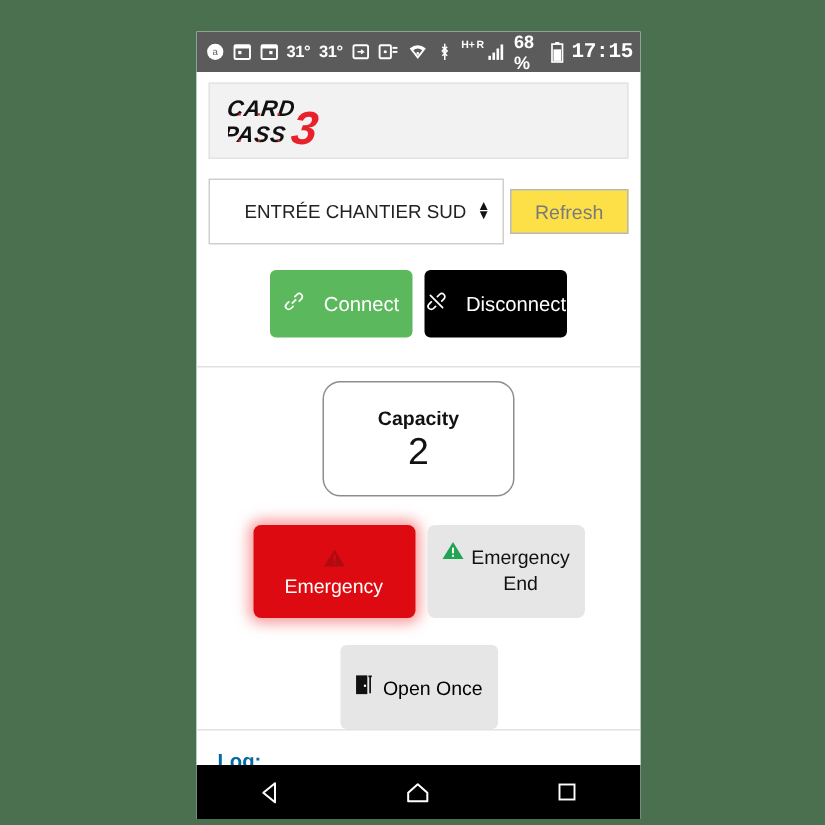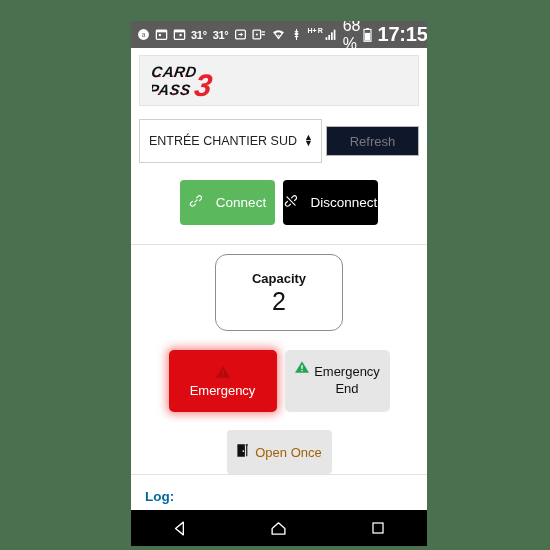--- a/index.html
+++ b/index.html
@@ -39,22 +39,22 @@
     margin-right: 5px;
     flex: none;
   }
   #statusbar .spacer { flex: 1 1 auto; }
   .sb-temp {
     font-size: 11px;
     font-weight: bold;
     letter-spacing: -0.3px;
     margin-right: 6px;
   }
-  .sb-pct { font-size: 16px; font-weight: normal; margin-right: 3px; }
-  .sb-clock { font-size: 20px; font-weight: bold; letter-spacing: -0.2px; }
+  .sb-pct { font-size: 12px; font-weight: bold; margin-right: 3px; }
+  .sb-clock { font-size: 14px; font-weight: bold; letter-spacing: -0.2px; font-family: Liberation Mono, monospace; }
   .sb-hr { font-size: 7px; font-weight: bold; margin-right: 1px; line-height: 1; align-self: flex-start; margin-top: 6px;}
 
   
   #appbody {
     flex: 1 1 auto;
     background: #ffffff;
     overflow: hidden;
     display: flex;
     flex-direction: column;
   }
@@ -80,39 +80,39 @@
     flex: none;
   }
   #select {
     flex: 0 0 auto;
     height: 44px;
     min-width: 160px;
     border: 1px solid #cfcfcf;
     background: #ffffff;
     display: flex;
     align-items: center;
-    padding: 0 8px 0 9px;
+    padding: 0 8px 0 23px;
     font-size: 12.5px;
     color: #222;
     white-space: nowrap;
   }
   #select .arrows {
     margin-left: 7px;
     display: inline-flex;
     flex-direction: column;
     line-height: 0.62;
     font-size: 9px;
     color: #111;
   }
   #refresh {
     height: 30px;
     width: 102px;
     margin-left: 4px;
     border: 1px solid #b9b9b9;
-    background: #0f172a;
+    background: #fde047;
     color: #7a7a7a;
     font-size: 13px;
     font-family: "Liberation Sans", sans-serif;
     cursor: pointer;
   }
 
   
   #connectrow {
     display: flex;
     justify-content: center;
@@ -212,25 +212,25 @@
 
   
   #openoncewrap {
     display: flex;
     justify-content: center;
     margin-top: 18px;
     flex: none;
   }
   #openonce {
     width: 105px;
-    height: 44px;
+    height: 56px;
     background: #e6e6e6;
     border: none;
     border-radius: 4px;
-    color: #a16207;
+    color: #000000;
     font-size: 13px;
     font-family: "Liberation Sans", sans-serif;
     display: inline-flex;
     align-items: center;
     justify-content: center;
     gap: 5px;
     cursor: pointer;
   }
 
   

